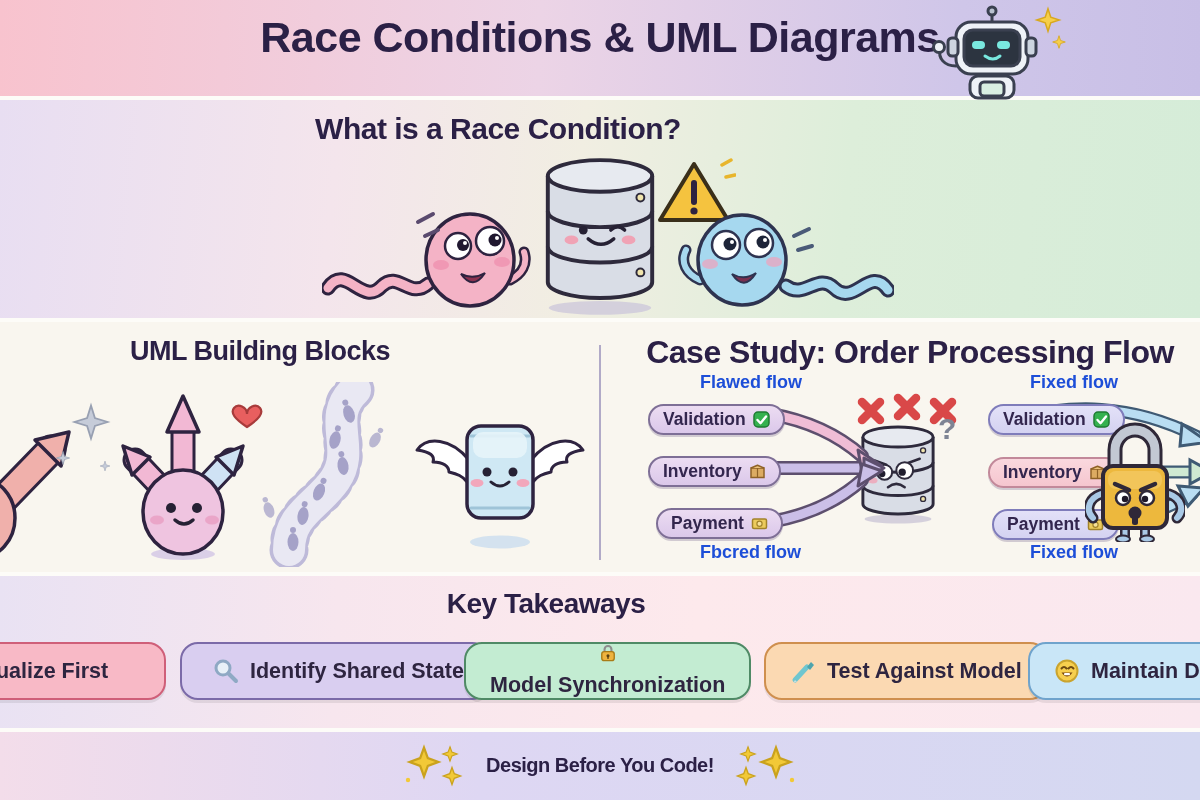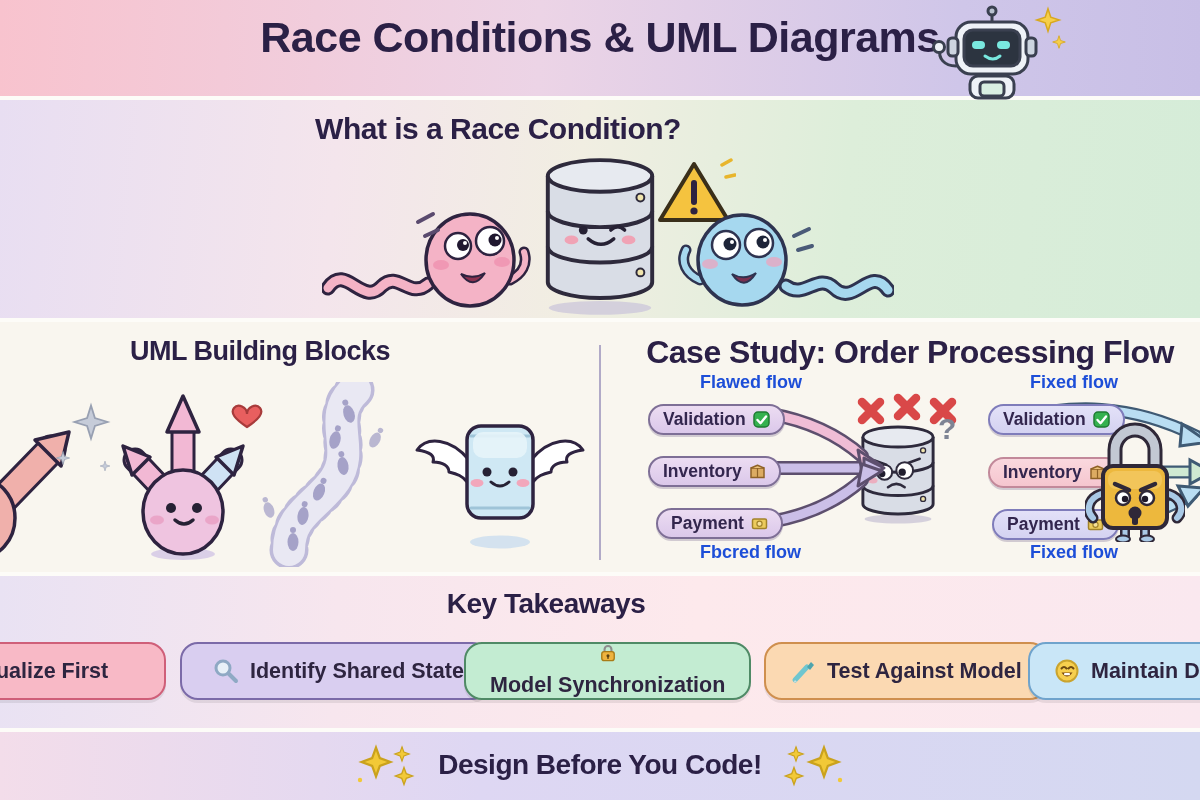--- a/index.html
+++ b/index.html
@@ -12,21 +12,21 @@
   .band-take{top:576px;height:152px;background:linear-gradient(92deg,#e9e2f3 0%,#f7e6ee 28%,#fde9ec 58%,#fae8ef 100%);}
   .band-foot{top:732px;height:68px;background:linear-gradient(90deg,#f3ddea 0%,#ded7f3 40%,#d4d8f1 100%);}
   .hd{position:absolute;font-weight:700;color:#2b2046;letter-spacing:-.5px;white-space:nowrap;}
   .h1{top:13px;left:0;width:1200px;text-align:center;font-size:43px;}
   .h2race{top:112px;left:0;width:996px;text-align:center;font-size:30px;}
   .h3uml{top:336px;left:0;width:520px;text-align:center;font-size:27px;}
   .h3case{top:334px;left:620px;width:580px;text-align:center;font-size:32px;}
   .flowlab{position:absolute;width:180px;font-size:18px;font-weight:700;color:#1d4ed8;white-space:nowrap;}
   .h2take{top:588px;left:0;width:1092px;text-align:center;font-size:28px;}
   .footwrap{position:absolute;top:742px;left:0;width:1200px;display:flex;align-items:center;justify-content:center;gap:16px;}
-  .h2foot{font-size:28px;font-weight:700;color:#2b2046;letter-spacing:-.5px;}
+  .h2foot{font-size:20px;font-weight:700;color:#2b2046;letter-spacing:-.5px;}
   .divider{position:absolute;left:599px;top:345px;width:2px;height:215px;background:#a49cc0;opacity:.85;}
   .fig{position:absolute;}
   .fpill{position:absolute;display:inline-flex;align-items:center;gap:7px;padding:3px 13px;border-radius:16px;
     border:2.5px solid #7e6f96;background:linear-gradient(180deg,#ecdcf2,#dbc8ea);
     font-weight:700;font-size:17.5px;color:#33264e;z-index:2;box-shadow:0 2px 0 rgba(90,70,120,.25);white-space:nowrap;}
   .fp-blue{background:linear-gradient(180deg,#e3e1f8,#d4d2f1);border-color:#7f7cba;}
   .fp-pink{background:linear-gradient(180deg,#fad8de,#f5c6cf);border-color:#c2899a;}
   .qmark{position:absolute;font-size:30px;font-weight:700;color:#7e8494;z-index:2;}
   .tpill{position:absolute;top:642px;height:58px;display:flex;align-items:center;gap:11px;padding:0 24px;
     border-radius:18px;border:2.5px solid;font-weight:700;font-size:21.5px;color:#2e2540;

